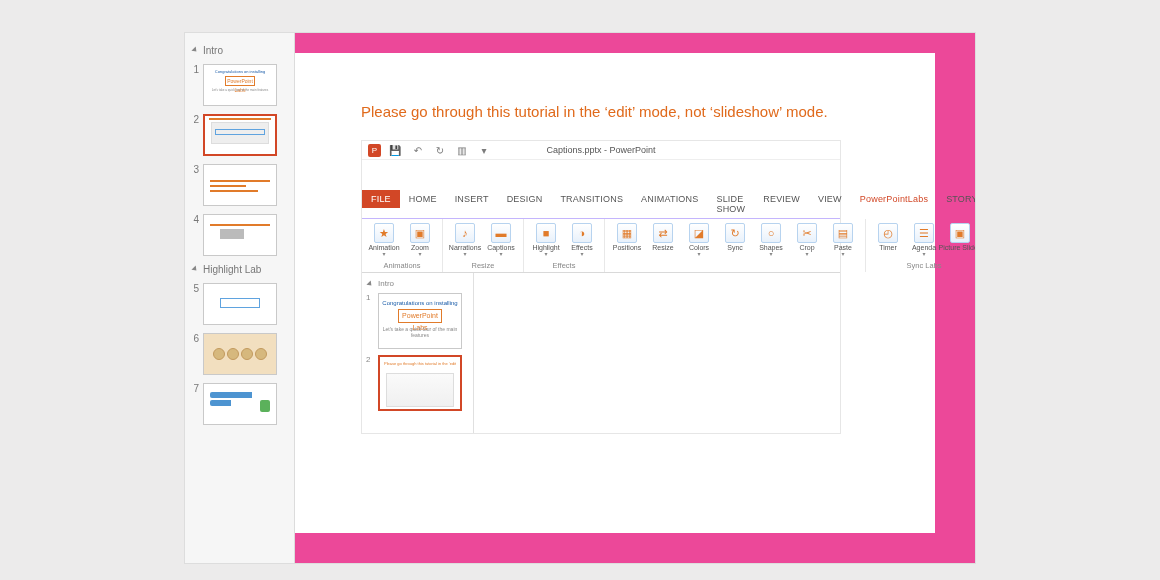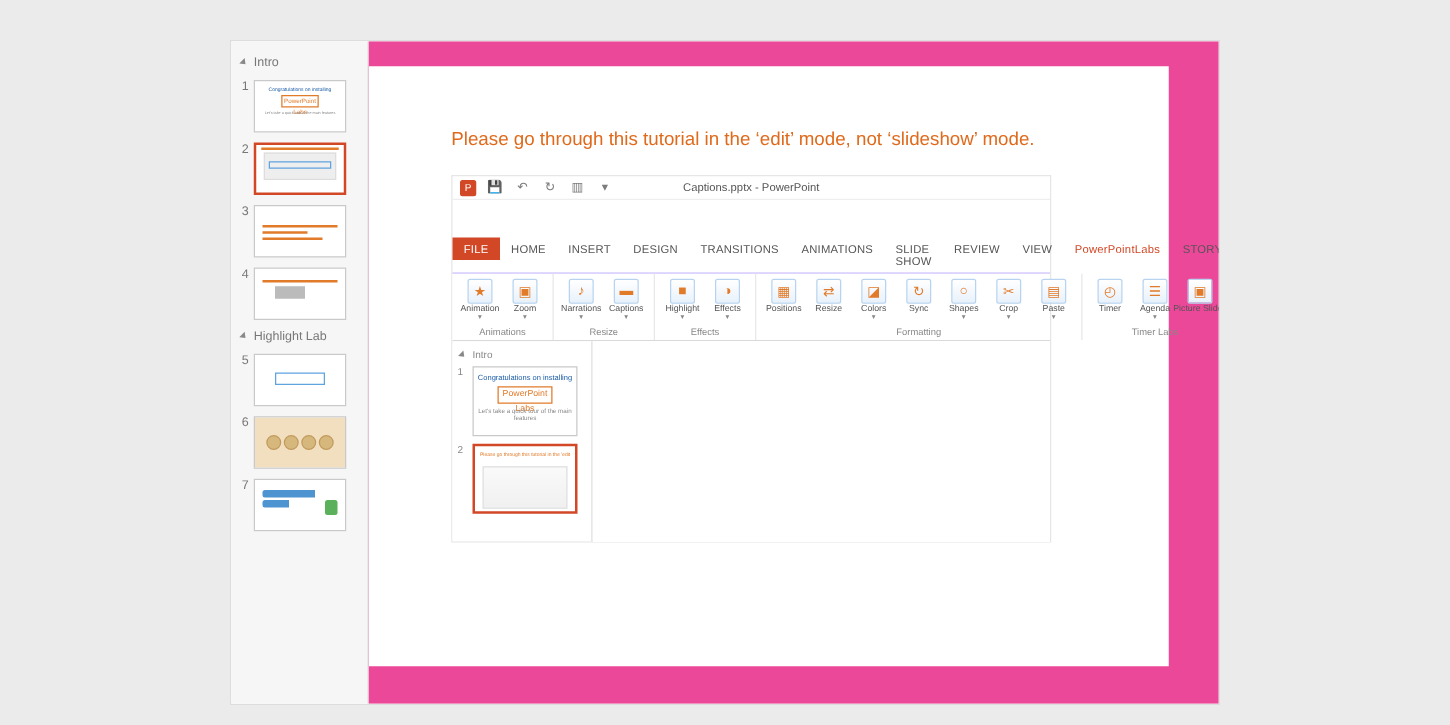--- a/index.html
+++ b/index.html
@@ -403,39 +403,38 @@
                   <div class="r-ico">✂</div>
                   <div class="r-lbl">Crop</div>
                   <div class="r-drop">▾</div>
                 </div>
                 <div class="r-btn">
                   <div class="r-ico">▤</div>
                   <div class="r-lbl">Paste</div>
                   <div class="r-drop">▾</div>
                 </div>
               </div>
-              <div class="r-group-lbl">Formatting</div>
             </div>
             <div class="r-group">
               <div class="r-icons">
                 <div class="r-btn">
                   <div class="r-ico">◴</div>
                   <div class="r-lbl">Timer</div>
                 </div>
                 <div class="r-btn">
                   <div class="r-ico">☰</div>
                   <div class="r-lbl">Agenda</div>
                   <div class="r-drop">▾</div>
                 </div>
                 <div class="r-btn">
                   <div class="r-ico">▣</div>
                   <div class="r-lbl">Picture Slides</div>
                 </div>
               </div>
-              <div class="r-group-lbl">Timer Labs</div>
+              <div class="r-group-lbl">Sync Labs</div>
             </div>
           </div>
 
         <div class="pp-body">
           <div class="pp-thumbs">
             <div class="pp-sec-head">Intro</div>
             <div class="pp-thumb-row">
               <div class="n">1</div>
               <div class="pp-mini">
                 <div class="t1">Congratulations on installing</div>

